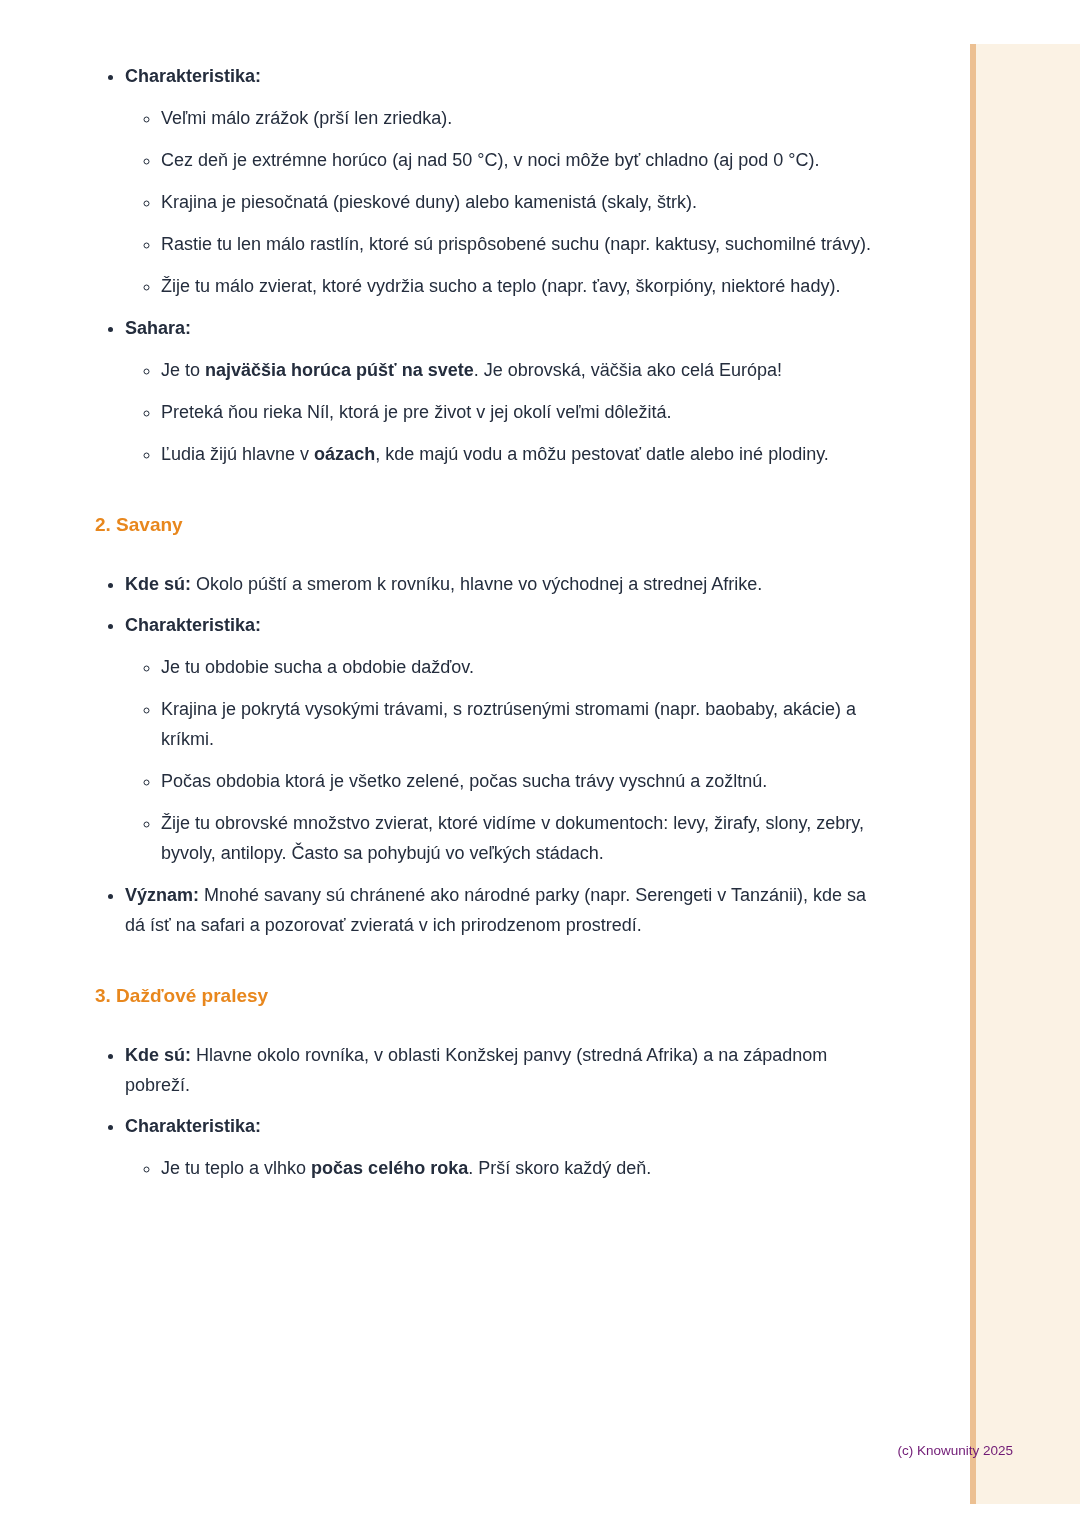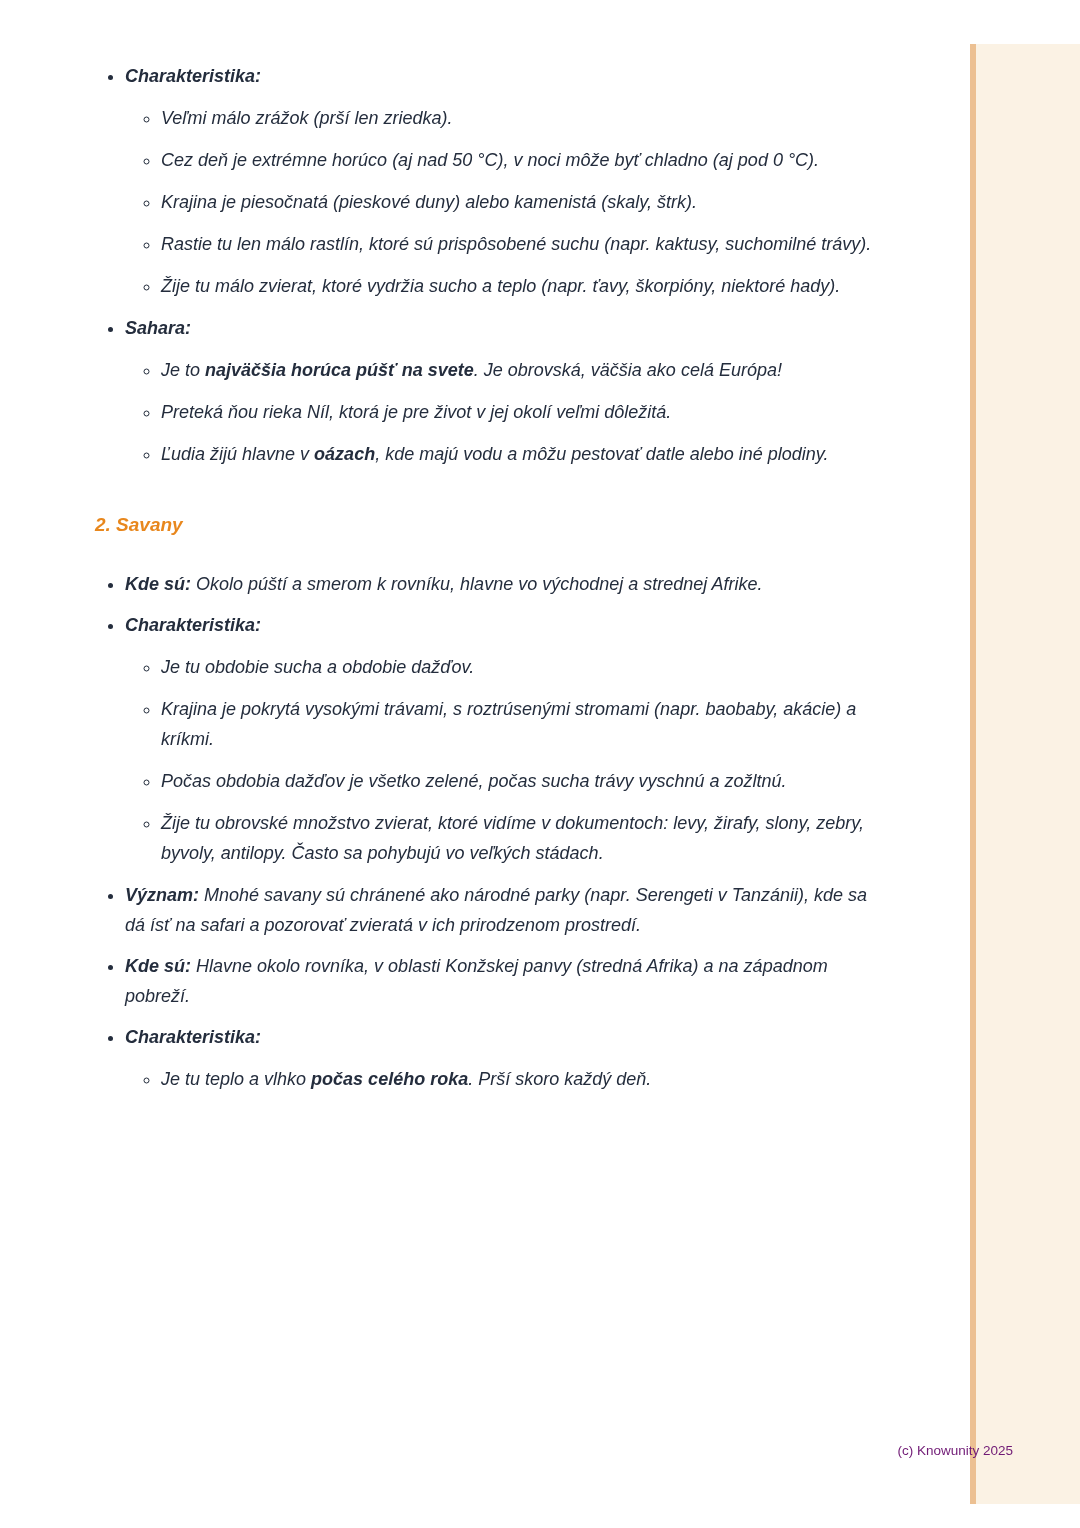--- a/index.html
+++ b/index.html
@@ -34,21 +34,20 @@
     background: #fbf2e4;
   }
   .content {
     position: absolute;
     left: 95px;
     top: 50px;
     width: 780px;
     color: #242d3d;
     font-size: 18px;
     line-height: 30px;
-    font-style: italic;
   }
   ul { margin: 0; }
   ul.l1 {
     list-style: disc outside;
     padding-left: 30px;
     margin: 0 0 10px 0;
   }
   ul.l2 {
     list-style: circle outside;
     padding-left: 36px;
@@ -94,25 +93,26 @@
             <li><span><span>Preteká ňou rieka Níl, ktorá je pre život v jej okolí veľmi dôležitá.</span></span></li>
             <li><span><span>Ľudia žijú hlavne v </span><strong>oázach</strong><span>, kde majú vodu a môžu pestovať datle alebo iné plodiny.</span></span></li>
           </ul></li>
       </ul>
       <h2 class="section-heading">2. Savany</h2>
       <ul class="l1">
         <li><span><strong>Kde sú:</strong><span> Okolo púští a smerom k rovníku, hlavne vo východnej a strednej Afrike.</span></span></li>
         <li><span><strong>Charakteristika:</strong></span><ul class="l2">
             <li><span><span>Je tu obdobie sucha a obdobie dažďov.</span></span></li>
             <li><span><span>Krajina je pokrytá vysokými trávami, s roztrúsenými stromami (napr. baobaby, akácie) a kríkmi.</span></span></li>
-            <li><span><span>Počas obdobia dažďov je všetko zelené, počas sucha trávy vyschnú a zožltnú.</span></span></li>
+            <li><span><span>Počas obdobia ktorá je všetko zelené, počas sucha trávy vyschnú a zožltnú.</span></span></li>
             <li><span><span>Žije tu obrovské množstvo zvierat, ktoré vidíme v dokumentoch: levy, žirafy, slony, zebry, byvoly, antilopy. Často sa pohybujú vo veľkých stádach.</span></span></li>
           </ul></li>
         <li><span><strong>Význam:</strong><span> Mnohé savany sú chránené ako národné parky (napr. Serengeti v Tanzánii), kde sa dá ísť na safari a pozorovať zvieratá v ich prirodzenom prostredí.</span></span></li>
       </ul>
+      <h2 class="section-heading">3. Dažďové pralesy</h2>
       <ul class="l1">
         <li><span><strong>Kde sú:</strong><span> Hlavne okolo rovníka, v oblasti Konžskej panvy (stredná Afrika) a na západnom pobreží.</span></span></li>
         <li><span><strong>Charakteristika:</strong></span><ul class="l2">
             <li><span><span>Je tu teplo a vlhko </span><strong>počas celého roka</strong><span>. Prší skoro každý deň.</span></span></li>
           </ul></li>
       </ul>
     </div>
   <div class="watermark">(c) Knowunity 2025</div>
 </div>
 

